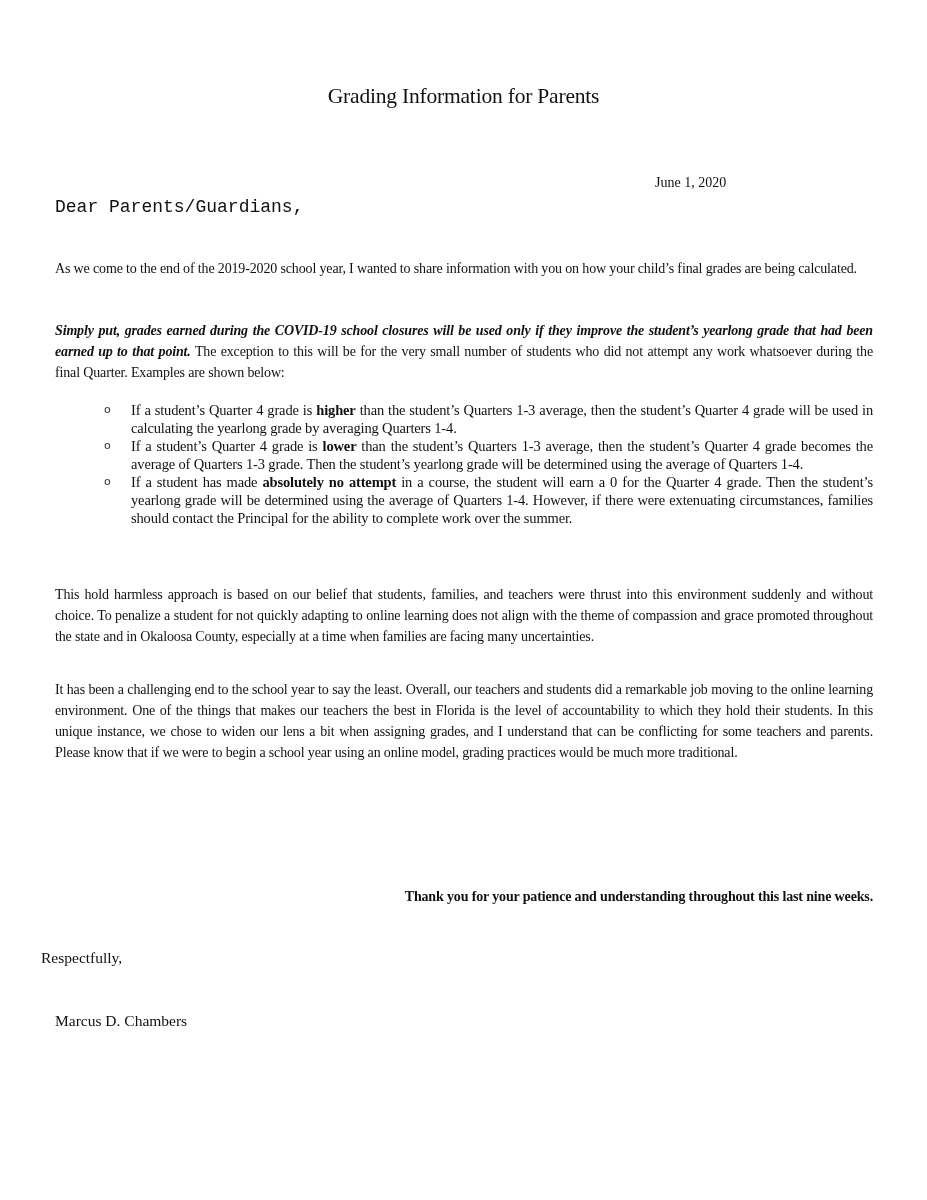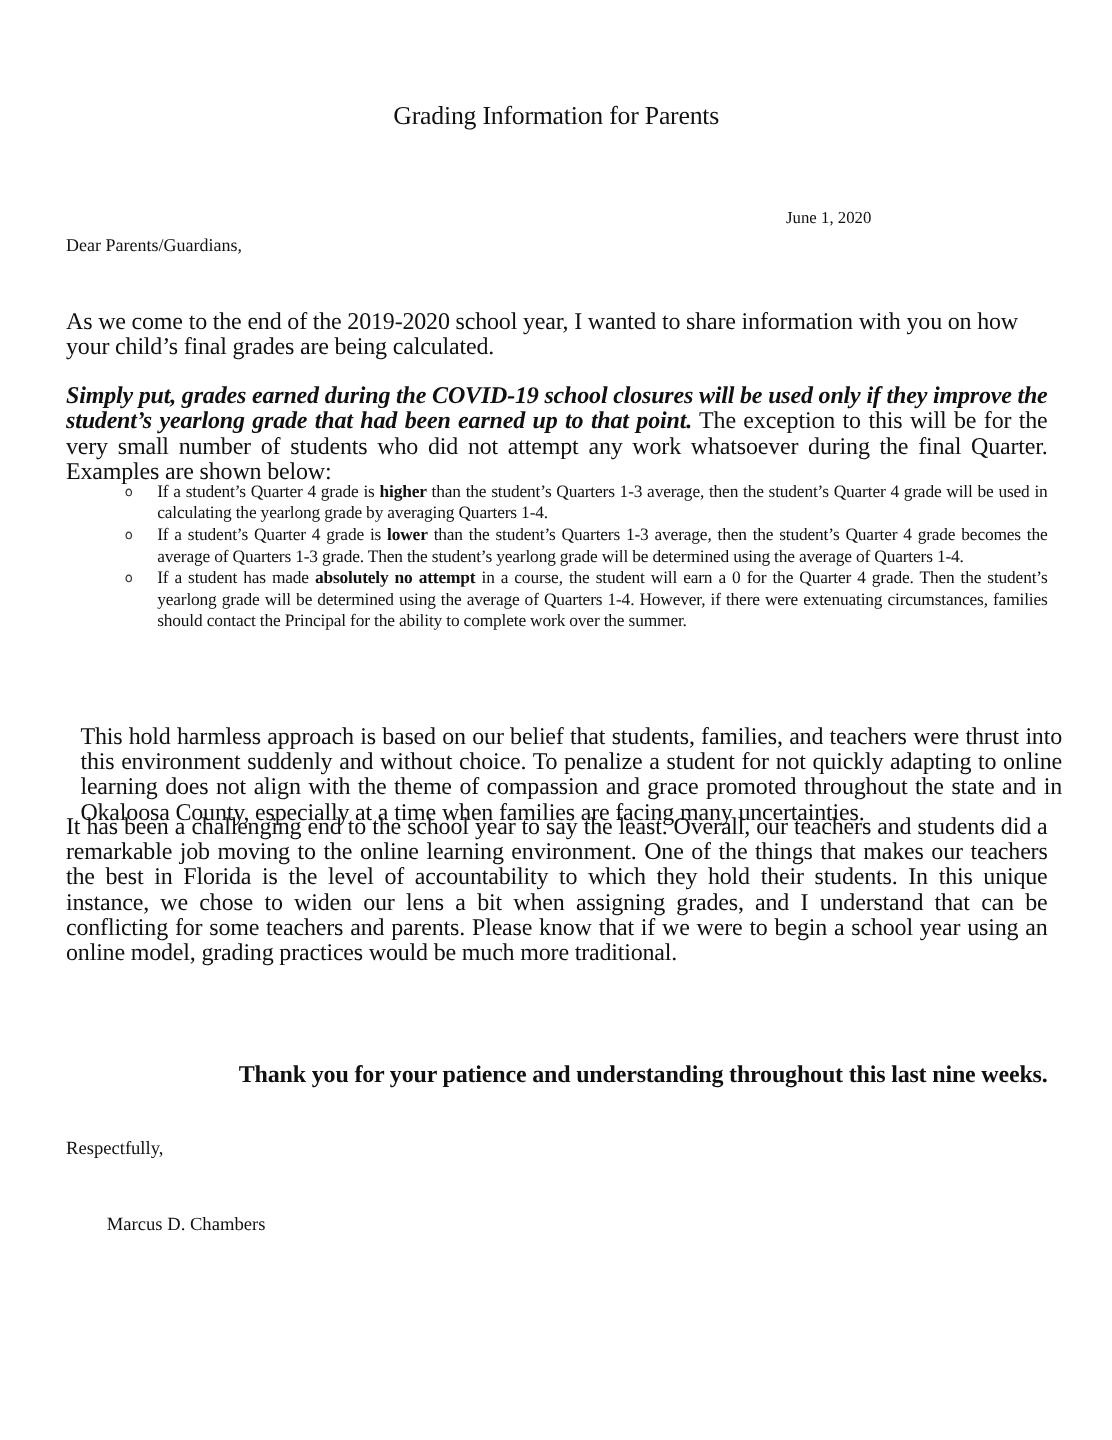--- a/index.html
+++ b/index.html
@@ -1,34 +1,34 @@
 <!DOCTYPE html>
 <html><head>
   <meta charset="utf-8">
   <style>
     html, body { margin: 0; padding: 0; background: #ffffff; }
     body { width: 927px; height: 1200px; position: relative; overflow: hidden; color: #111; font-family: "Liberation Serif", serif; }
     .page { position: absolute; left: 0; top: 0; width: 927px; height: 1200px; }
     .title { position: absolute; top: 84px; left: 0; width: 927px; text-align: center; font-size: 21.5px; letter-spacing: -0.2px; }
     .date { position: absolute; top: 175px; left: 655px; font-size: 14px; }
-    .salutation { position: absolute; top: 197px; left: 55px; font-size: 15px; }
-    .para { position: absolute; left: 55px; width: 818px; font-size: 20px; line-height: 21px; text-align: justify; letter-spacing: -0.15px; }
+    .salutation { position: absolute; top: 197px; left: 55px; font-size: 18px; font-family: Liberation Mono, monospace; }
+    .para { position: absolute; left: 55px; width: 818px; font-size: 14px; line-height: 21px; text-align: justify; letter-spacing: -0.15px; }
     .p1 { top: 258px; text-align: left; }
     .p2 { top: 320px; }
     .bi { font-weight: bold; font-style: italic; }
     .list { position: absolute; left: 104px; top: 401px; width: 769px; margin: 0; padding: 0; list-style: none; font-size: 14.5px; line-height: 18px; text-align: justify; letter-spacing: -0.15px; }
     .list li { position: relative; padding-left: 27px; margin: 0; }
     .bullet { position: absolute; left: 0; top: 0; font-size: 11px; font-family: "DejaVu Sans", sans-serif; color: #333; }
     .strong { font-weight: bold; }
-    .p3 { top: 604px; margin-left: 12px; }
+    .p3 { top: 584px; }
     .p4 { top: 679px; }
     .p5 { top: 825px; }
     .p6 { top: 886px; text-align: right; font-weight: bold; }
-    .closing { position: absolute; top: 949px; left: 55px; font-size: 15.5px; }
-    .signature { position: absolute; top: 1012px; left: 55px; font-size: 15.5px; margin-left: 34px; }
+    .closing { position: absolute; top: 949px; left: 41px; font-size: 15.5px; }
+    .signature { position: absolute; top: 1012px; left: 55px; font-size: 15.5px; }
   </style>
 </head>
 <body>
 
 <div class="page">
   <div class="title">Grading Information for Parents</div>
   <div class="date">June 1, 2020</div>
   <div class="salutation">Dear Parents/Guardians,</div>
 
   <div class="para p1">As we come to the end of the 2019-2020 school year, I wanted to share information with you on how your child’s final grades are being calculated.</div>

